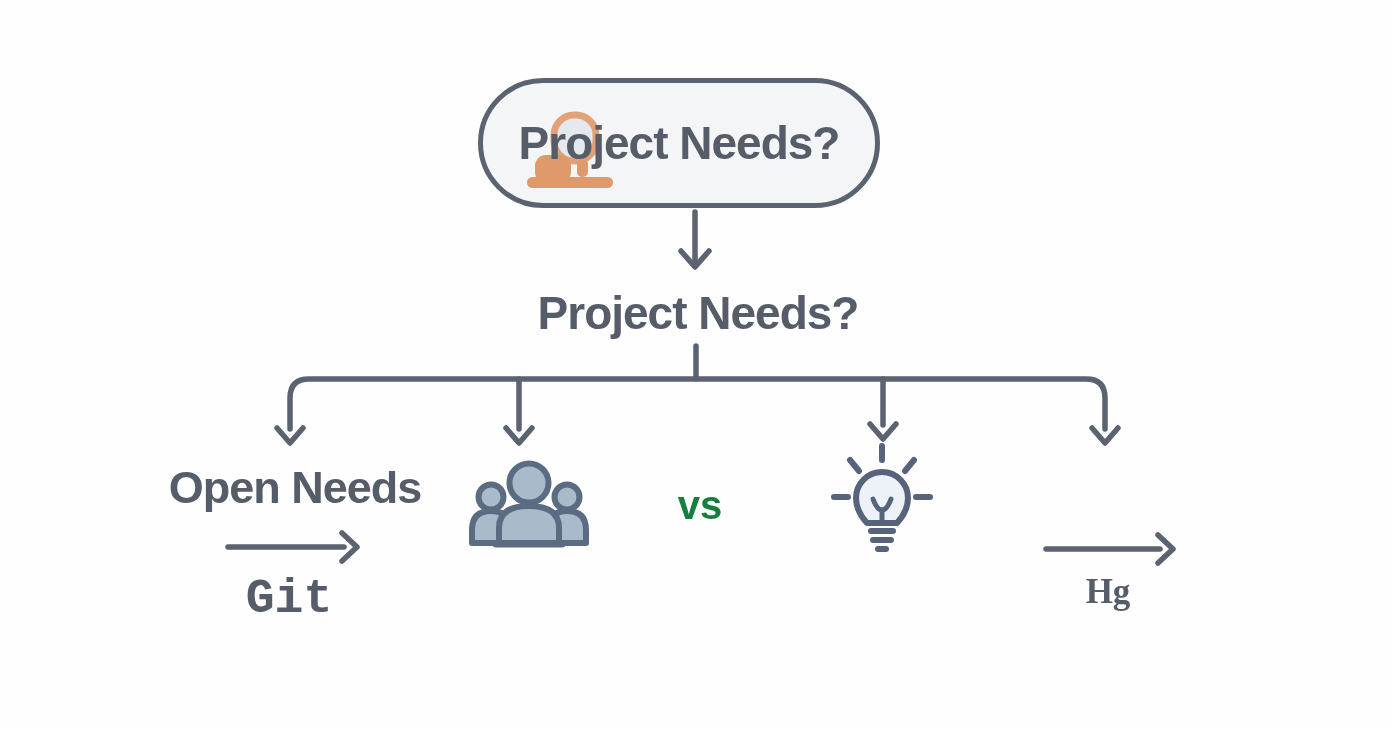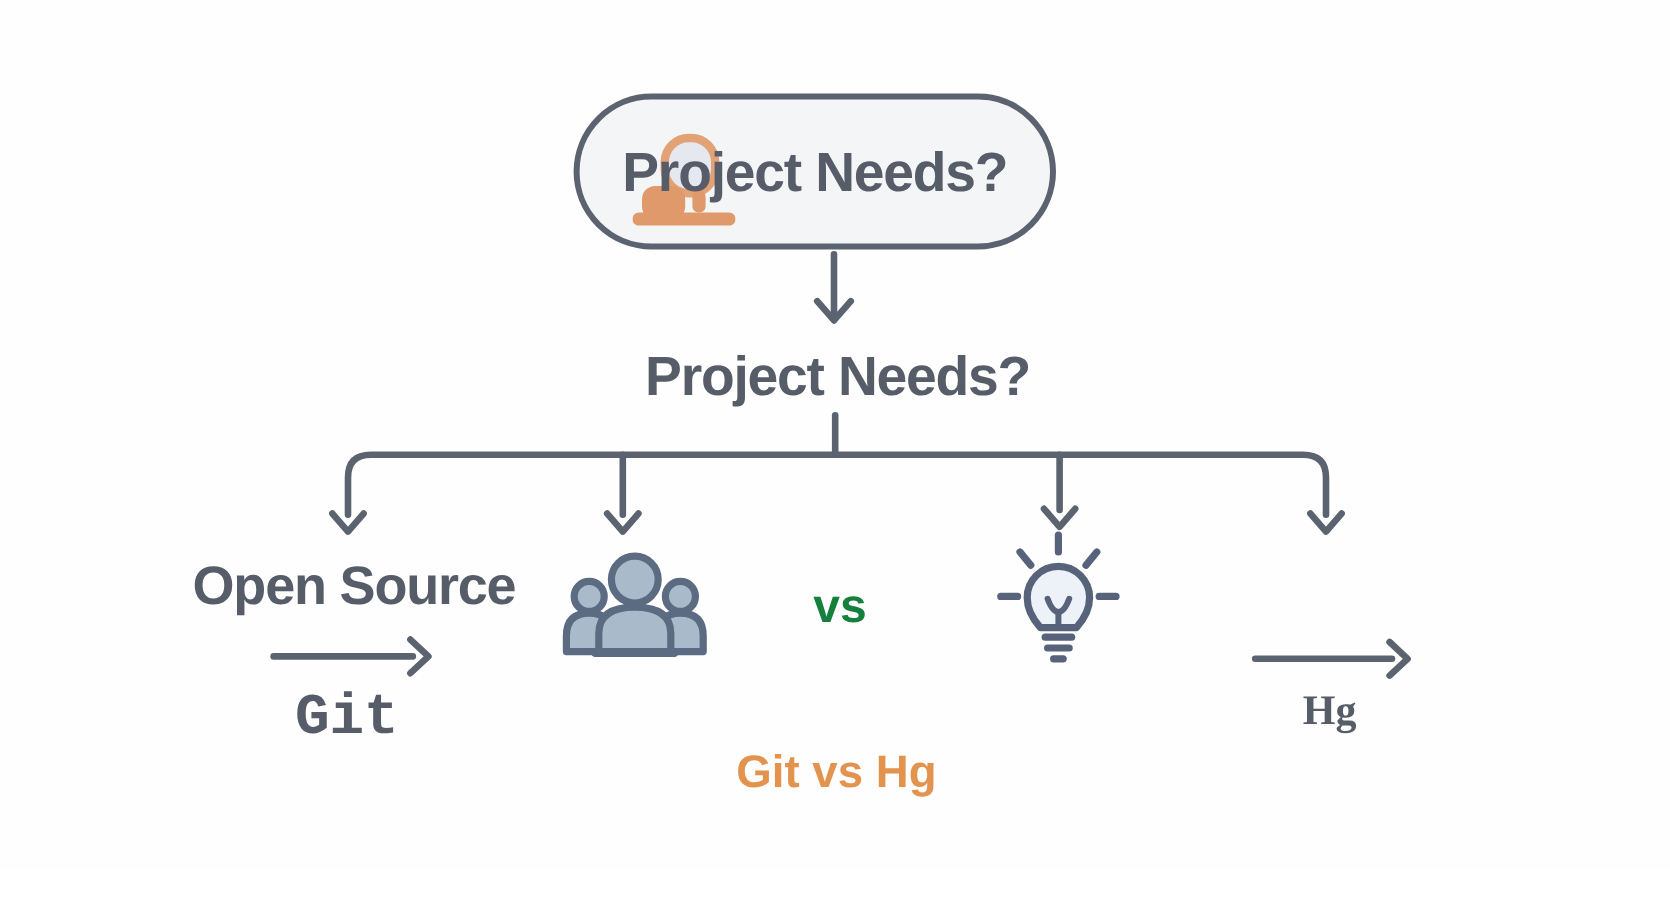--- a/index.html
+++ b/index.html
@@ -112,21 +112,21 @@
       <rect x="27" y="4" width="42" height="46" rx="20" fill="#e5e8ee" stroke="#e2a276" stroke-width="7"></rect>
       <rect x="8" y="44" width="36" height="28" rx="11" fill="#e0996b"></rect>
       <rect x="50" y="48" width="11" height="18" rx="5" fill="#e0996b"></rect>
       <rect x="0" y="66" width="86" height="11" rx="5.5" fill="#e0996b"></rect>
     </svg>
     <span class="root-box-label">Project Needs?</span>
   </div>
 
   <div class="label decision-label">Project Needs?</div>
 
-  <div class="label open-source">Open Source</div>
+  <div class="label open-source">Open Needs</div>
   <div class="label git-label">Git</div>
 
   <svg class="icon-abs people-icon" width="126" height="92" viewBox="0 0 126 92" xmlns="http://www.w3.org/2000/svg">
     <g fill="#a9bacb" stroke="#5b6c82" stroke-width="6" stroke-linejoin="round">
       <circle cx="25" cy="39" r="12.5"></circle>
       <path d="M 6 85 L 6 72 Q 6 53 25 53 Q 44 53 44 72 L 44 85 Z"></path>
       <circle cx="101" cy="39" r="12.5"></circle>
       <path d="M 82 85 L 82 72 Q 82 53 101 53 Q 120 53 120 72 L 120 85 Z"></path>
       <circle cx="63" cy="25" r="19.5"></circle>
       <path d="M 33 85 L 33 70 Q 33 48 63 48 Q 93 48 93 70 L 93 85 Z"></path>
@@ -149,15 +149,14 @@
       <path d="M 43 59 Q 47 70 52 70 Q 57 70 61 59"></path>
       <path d="M 52 70 L 52 83"></path>
     </g>
     <rect x="38" y="88" width="28" height="6" rx="3" fill="#57637a"></rect>
     <rect x="40" y="97" width="24" height="6" rx="3" fill="#57637a"></rect>
     <rect x="45" y="106" width="14" height="6" rx="3" fill="#57637a"></rect>
   </svg>
 
   <div class="label hg-label">Hg</div>
 
-  <div class="label caption">Git vs Hg</div>
 
 </div>
 
 </body></html>

